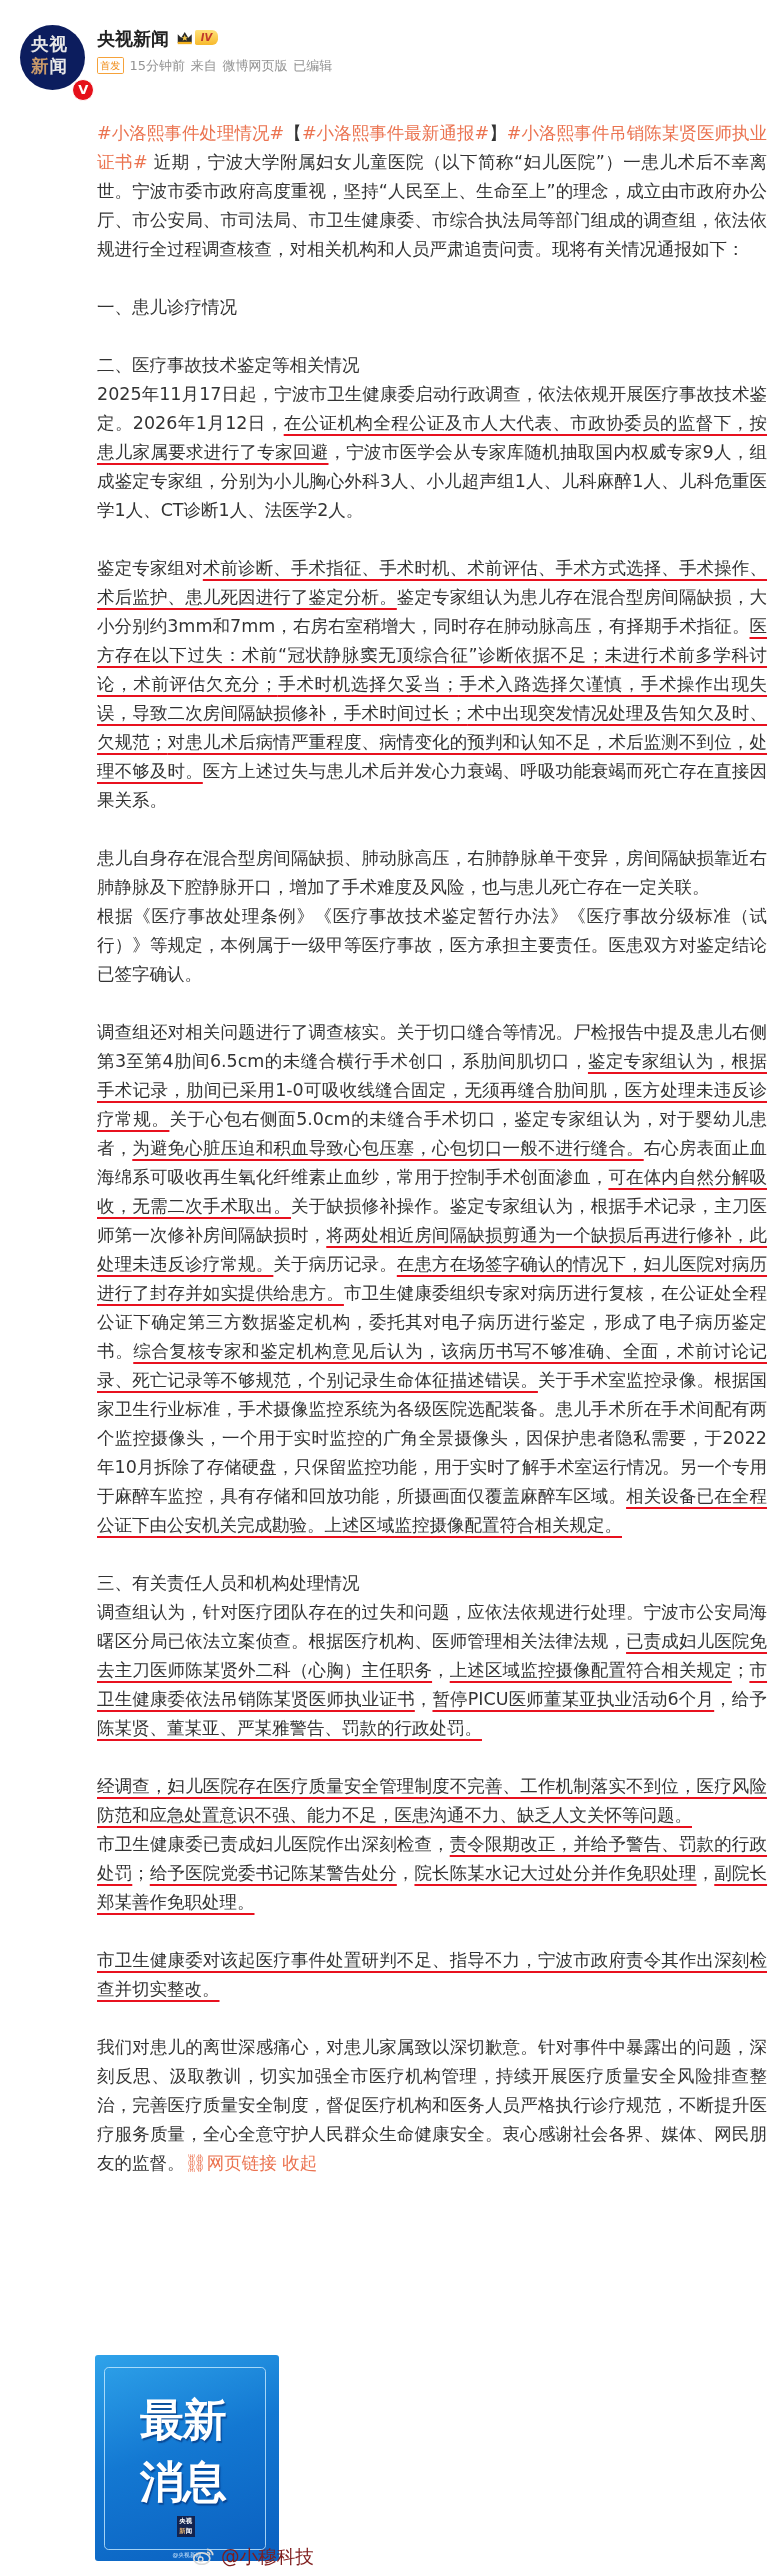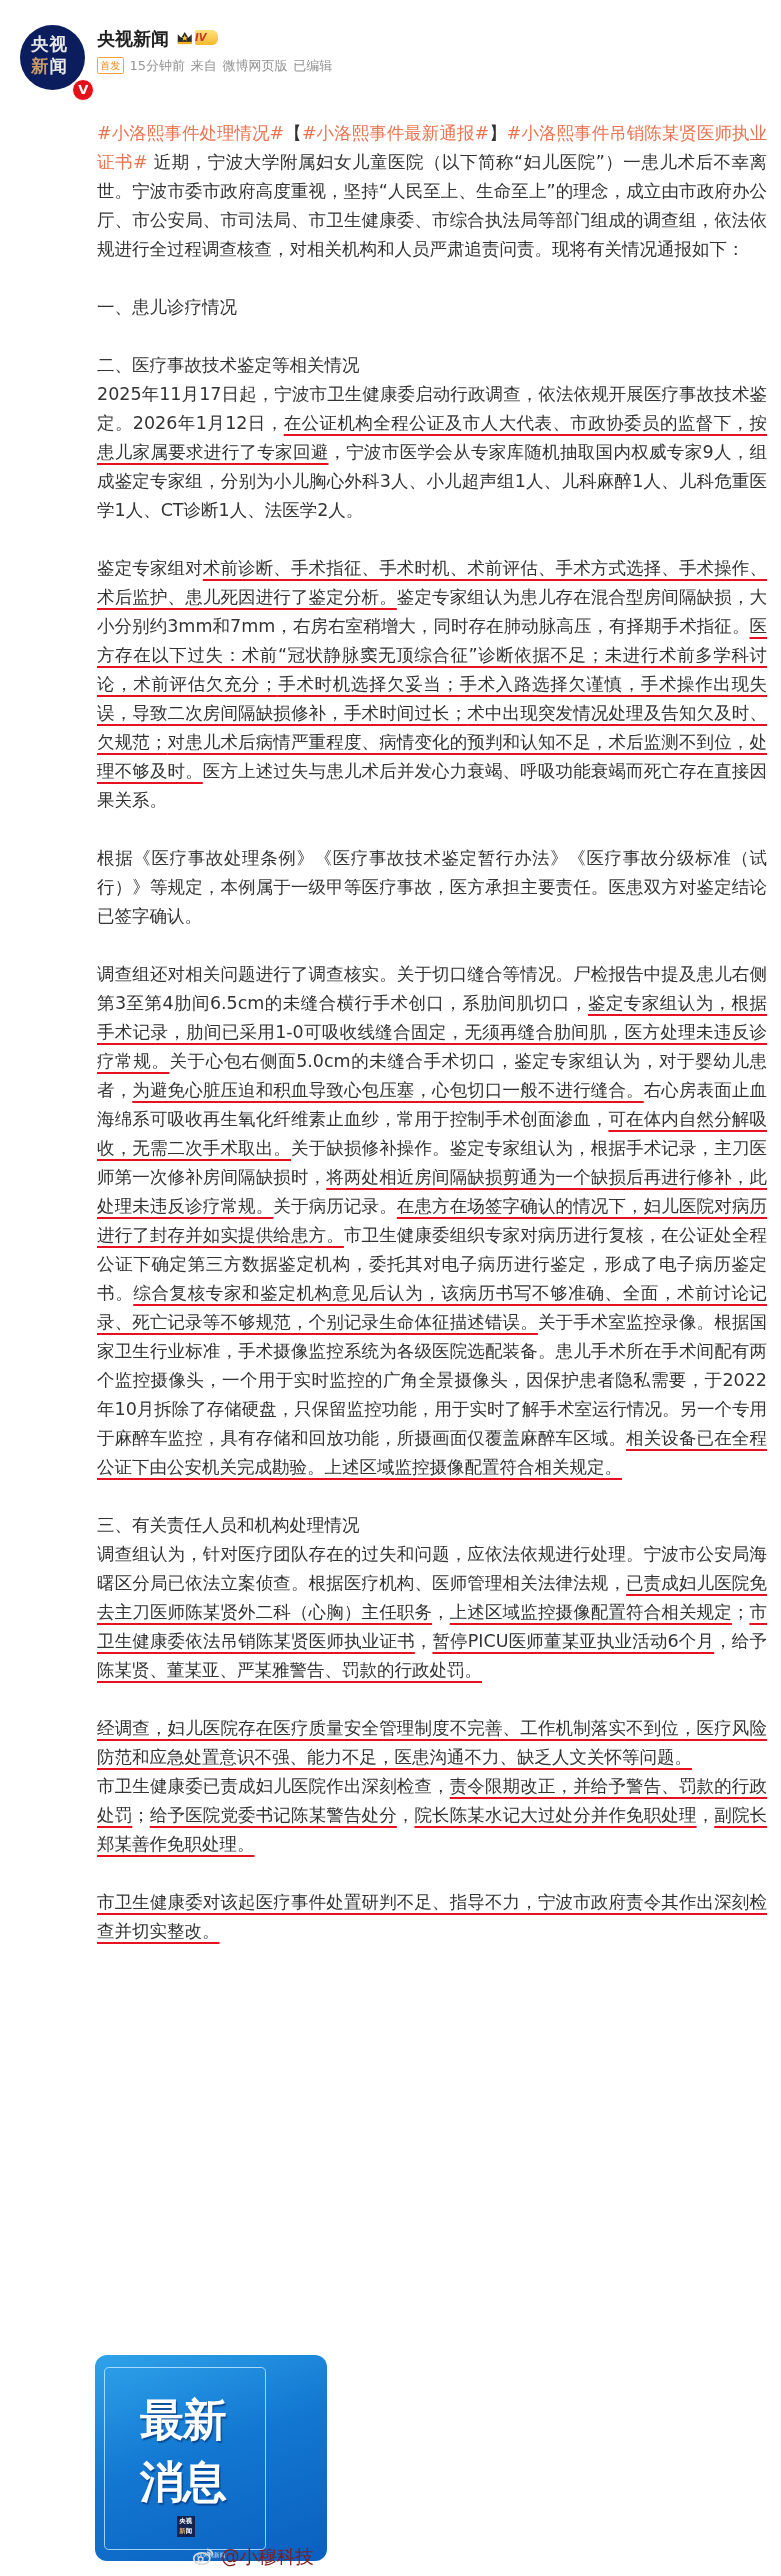--- a/index.html
+++ b/index.html
@@ -13,35 +13,35 @@
   .avatar .l2 { display:block; }
   .avatar .l2 .a { color:#c99a6a; }
   .avatar .l2 .b { color:#e8e8e8; }
   .avatar .v { position:absolute; left:52px; top:54px; width:20px; height:20px; border-radius:50%;
                background:#e5101a; border:1.2px solid #fff; color:#fff; font-weight:bold; font-size:13px;
                text-align:center; line-height:20px; }
   .name { position:absolute; left:97px; top:27px; font-size:18px; font-weight:bold; color:#222; }
   .crown { position:absolute; left:176px; top:29px; width:17.5px; height:17.5px; }
   .lvl { position:absolute; left:195px; top:30px; width:23px; height:15px; background:linear-gradient(#ffe27a,#f7b92c);
          border-radius:1.7px 5.8px 5.8px 1.7px; color:#c0392b; font-weight:bold; font-style:italic; font-size:10px;
-         text-align:left; line-height:15px; }
+         text-align:center; line-height:15px; }
   .meta { position:absolute; left:97px; top:57px; font-size:13px; color:#939393; white-space:nowrap; }
   .meta .first { display:inline-block; border:0.6px solid #f6a23a; color:#f08c17; font-size:10px; padding:0.6px 2.3px;
                  border-radius:1.7px; margin-right:5.8px; vertical-align:1.2px; }
   .meta span.s { margin-right:5.8px;text-align:center; }
   .content { position:absolute; left:97px; top:86px; width:670px; font-size:17.5px; line-height:29px;
              text-align:justify;margin-top:33px; }
   .para { margin:0; }
   .gap { height:29px; }
   .tag { color:#eb7350; }
   .ul { text-decoration:underline; text-decoration-color:#e8111f; text-decoration-thickness:2.3px;
         text-underline-offset:5.2px; }
   .link { color:#eb7350; }
-  .post-image { position:absolute; left:95px; top:2355px; width:184px; height:206px; border-radius:12px;
-                background:linear-gradient(160deg,#2fa3ea 0%,#1378d2 45%,#0a5fbf 100%); overflow:hidden;padding-left:48px; }
+  .post-image { position:absolute; left:95px; top:2355px; width:184px; height:206px; border-radius:3px;
+                background:linear-gradient(160deg,#2fa3ea 0%,#1378d2 45%,#0a5fbf 100%); overflow:hidden; }
   .post-image .frame { position:absolute; left:9.3px; top:11.6px; width:160px; height:181px; border:0.9px solid rgba(200,235,255,0.8);
                        border-radius:4.7px; }
   .post-image .big { position:absolute; left:45px; top:34px; width:93px; color:#fff; font-weight:bold; font-size:44px;
                      line-height:62px; text-shadow:1.2px 1.7px 1.2px rgba(0,40,110,0.6); letter-spacing:-1.2px; }
   .post-image .logo { position:absolute; left:82px; top:161px; width:17.5px; height:21px; background:#13234f; color:#fff;
                       font-size:6.4px; font-weight:bold; line-height:10px; text-align:center; }
   .post-image .logo .g { color:#d7a86e; }
   .post-image .wm { position:absolute; left:0; width:100%; top:196px; text-align:center; color:#d6ecff; font-size:5.8px; }
   .watermark { position:absolute; left:192px; top:2544px; font-size:18.6px; color:#7f1d1d; white-space:nowrap; }
 </style>
@@ -71,32 +71,34 @@
 <div class="content" id="post-content">
     <p class="para"><span class="tag">#小洛熙事件处理情况#</span><span>【</span><span class="tag">#小洛熙事件最新通报#</span><span>】</span><span class="tag">#小洛熙事件吊销陈某贤医师执业证书#</span><span> 近期，宁波大学附属妇女儿童医院（以下简称“妇儿医院”）一患儿术后不幸离世。宁波市委市政府高度重视，坚持“人民至上、生命至上”的理念，成立由市政府办公厅、市公安局、市司法局、市卫生健康委、市综合执法局等部门组成的调查组，依法依规进行全过程调查核查，对相关机构和人员严肃追责问责。现将有关情况通报如下：</span></p>
     <div class="gap"></div>
     <p class="para"><span>一、患儿诊疗情况</span></p>
     <div class="gap"></div>
     <p class="para"><span>二、医疗事故技术鉴定等相关情况</span></p>
     <p class="para"><span>2025年11月17日起，宁波市卫生健康委启动行政调查，依法依规开展医疗事故技术鉴定。2026年1月12日，</span><span class="ul">在公证机构全程公证及市人大代表、市政协委员的监督下，按患儿家属要求进行了专家回避</span><span>，宁波市医学会从专家库随机抽取国内权威专家9人，组成鉴定专家组，分别为小儿胸心外科3人、小儿超声组1人、儿科麻醉1人、儿科危重医学1人、CT诊断1人、法医学2人。</span></p>
     <div class="gap"></div>
     <p class="para"><span>鉴定专家组对</span><span class="ul">术前诊断、手术指征、手术时机、术前评估、手术方式选择、手术操作、术后监护、患儿死因进行了鉴定分析。</span><span>鉴定专家组认为患儿存在混合型房间隔缺损，大小分别约3mm和7mm，右房右室稍增大，同时存在肺动脉高压，有择期手术指征。</span><span class="ul">医方存在以下过失：术前“冠状静脉窦无顶综合征”诊断依据不足；</span><span class="ul">未进行术前多学科讨论，术前评估欠充分；</span><span class="ul">手术时机选择欠妥当；</span><span class="ul">手术入路选择欠谨慎，手术操作出现失误，导致二次房间隔缺损修补，手术时间过长；</span><span class="ul">术中出现突发情况处理及告知欠及时、欠规范；</span><span class="ul">对患儿术后病情严重程度、病情变化的预判和认知不足，术后监测不到位，处理不够及时。</span><span>医方上述过失与患儿术后并发心力衰竭、呼吸功能衰竭而死亡存在直接因果关系。</span></p>
     <div class="gap"></div>
+    <p class="para"><span>患儿自身存在混合型房间隔缺损、肺动脉高压，右肺静脉单干变异，房间隔缺损靠近右肺静脉及下腔静脉开口，增加了手术难度及风险，也与患儿死亡存在一定关联。</span></p>
     <p class="para"><span>根据《医疗事故处理条例》《医疗事故技术鉴定暂行办法》《医疗事故分级标准（试行）》等规定，本例属于一级甲等医疗事故，医方承担主要责任。医患双方对鉴定结论已签字确认。</span></p>
     <div class="gap"></div>
     <p class="para"><span>调查组还对相关问题进行了调查核实。关于切口缝合等情况。尸检报告中提及患儿右侧第3至第4肋间6.5cm的未缝合横行手术创口，系肋间肌切口，</span><span class="ul">鉴定专家组认为，根据手术记录，肋间已采用1-0可吸收线缝合固定，无须再缝合肋间肌，医方处理未违反诊疗常规。</span><span>关于心包右侧面5.0cm的未缝合手术切口，鉴定专家组认为，对于婴幼儿患者，</span><span class="ul">为避免心脏压迫和积血导致心包压塞，心包切口一般不进行缝合。</span><span>右心房表面止血海绵系可吸收再生氧化纤维素止血纱，常用于控制手术创面渗血，</span><span class="ul">可在体内自然分解吸收，无需二次手术取出。</span><span>关于缺损修补操作。鉴定专家组认为，根据手术记录，主刀医师第一次修补房间隔缺损时，</span><span class="ul">将两处相近房间隔缺损剪通为一个缺损后再进行修补，此处理未违反诊疗常规。</span><span>关于病历记录。</span><span class="ul">在患方在场签字确认的情况下，妇儿医院对病历进行了封存并如实提供给患方。</span><span>市卫生健康委组织专家对病历进行复核，在公证处全程公证下确定第三方数据鉴定机构，委托其对电子病历进行鉴定，形成了电子病历鉴定书。</span><span class="ul">综合复核专家和鉴定机构意见后认为，该病历书写不够准确、全面，术前讨论记录、死亡记录等不够规范，个别记录生命体征描述错误。</span><span>关于手术室监控录像。根据国家卫生行业标准，手术摄像监控系统为各级医院选配装备。患儿手术所在手术间配有两个监控摄像头，一个用于实时监控的广角全景摄像头，因保护患者隐私需要，于2022年10月拆除了存储硬盘，只保留监控功能，用于实时了解手术室运行情况。另一个专用于麻醉车监控，具有存储和回放功能，所摄画面仅覆盖麻醉车区域。</span><span class="ul">相关设备已在全程公证下由公安机关完成勘验。上述区域监控摄像配置符合相关规定。</span></p>
     <div class="gap"></div>
     <p class="para"><span>三、有关责任人员和机构处理情况</span></p>
     <p class="para"><span>调查组认为，针对医疗团队存在的过失和问题，应依法依规进行处理。宁波市公安局海曙区分局已依法立案侦查。根据医疗机构、医师管理相关法律法规，</span><span class="ul">已责成妇儿医院免去主刀医师陈某贤外二科（心胸）主任职务</span><span>，</span><span class="ul">上述区域监控摄像配置符合相关规定</span><span>；</span><span class="ul">市卫生健康委依法吊销陈某贤医师执业证书</span><span>，</span><span class="ul">暂停PICU医师董某亚执业活动6个月</span><span>，给予</span><span class="ul">陈某贤、董某亚、严某雅警告、罚款的行政处罚。</span></p>
     <div class="gap"></div>
     <p class="para"><span class="ul">经调查，妇儿医院存在医疗质量安全管理制度不完善、工作机制落实不到位，医疗风险防范和应急处置意识不强、能力不足，医患沟通不力、缺乏人文关怀等问题。</span></p>
     <p class="para"><span>市卫生健康委已责成妇儿医院作出深刻检查，</span><span class="ul">责令限期改正，并给予警告、罚款的行政处罚</span><span>；</span><span class="ul">给予医院党委书记陈某警告处分</span><span>，</span><span class="ul">院长陈某水记大过处分并作免职处理</span><span>，</span><span class="ul">副院长郑某善作免职处理。</span></p>
     <div class="gap"></div>
     <p class="para"><span class="ul">市卫生健康委对该起医疗事件处置研判不足、指导不力，宁波市政府责令其作出深刻检查并切实整改。</span></p>
     <div class="gap"></div>
+    <p class="para"><span>我们对患儿的离世深感痛心，对患儿家属致以深切歉意。针对事件中暴露出的问题，深刻反思、汲取教训，切实加强全市医疗机构管理，持续开展医疗质量安全风险排查整治，完善医疗质量安全制度，督促医疗机构和医务人员严格执行诊疗规范，不断提升医疗服务质量，全心全意守护人民群众生命健康安全。衷心感谢社会各界、媒体、网民朋友的监督。</span><span class="link">⛓网页链接</span><span> </span><span class="link">收起</span></p>
   </div>
 
 <div class="post-image">
   <div class="frame"></div>
   <div class="big">
     <div>最新</div>
     <div>消息</div>
   </div>
   <div class="logo">
     <div>央视</div>

